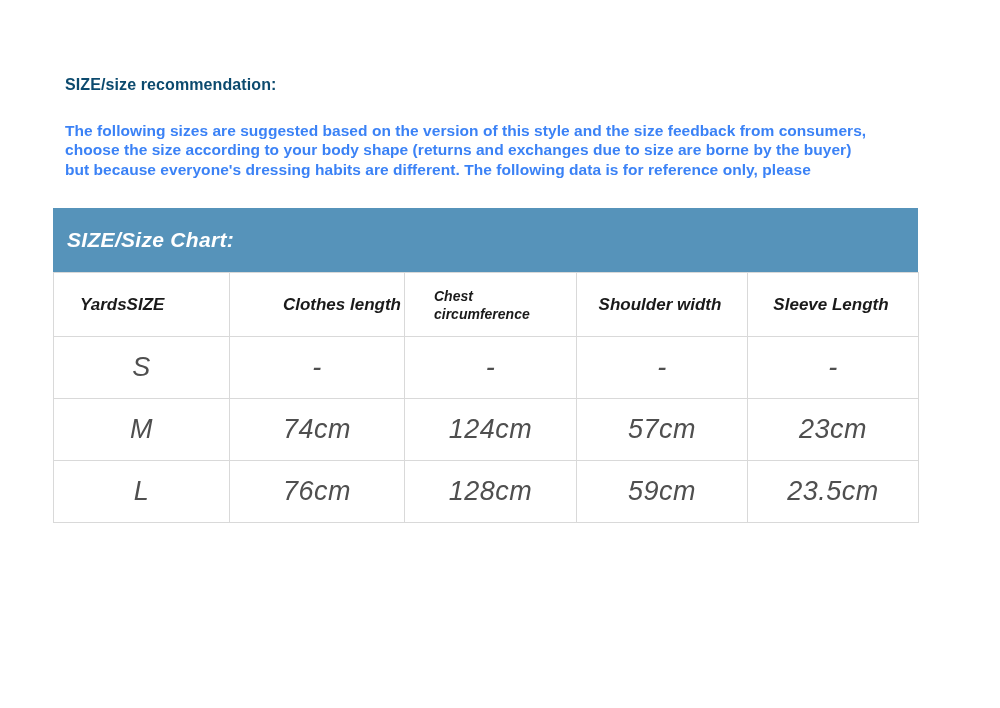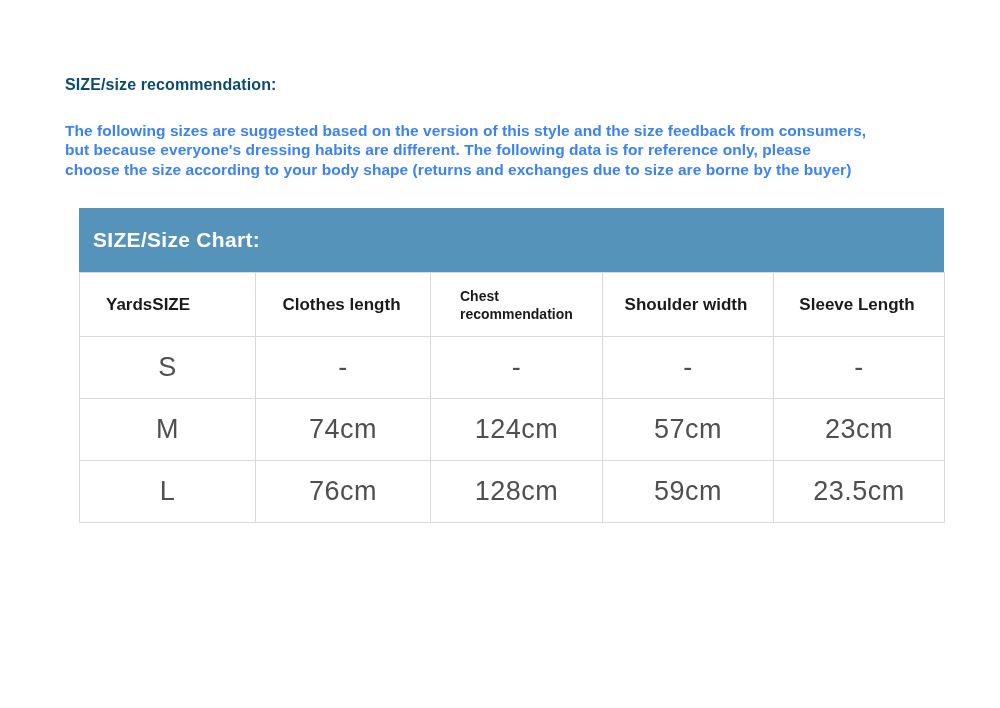--- a/index.html
+++ b/index.html
@@ -15,77 +15,77 @@
     font-size: 16px; font-weight: 700; color: #0c4a6e;
     letter-spacing: 0.1px;
   }
   .intro {
     position: absolute; left: 65px; top: 121px;
     color: #3b82f6; font-weight: 700; font-size: 15.5px;
     line-height: 19.3px; white-space: nowrap;
     letter-spacing: 0.05px;
   }
   .size-chart {
-    position: absolute; left: 79px; top: 208px; width: 865px;
+    position: absolute; left: 53px; top: 208px; width: 865px; font-style: italic;
   }
   .title-bar {
     height: 64px; background: #5693ba;
     display: flex; align-items: center; padding-left: 14px;
   }
   .title-bar .title-text {
     color: #ffffff; font-weight: 700; font-size: 21px; letter-spacing: 0.3px;
   }
   table { border-collapse: collapse; width: 865px; table-layout: fixed; }
   th, td { border: 1px solid #d9d9d9; background: #ffffff; }
   thead tr { height: 64px; }
   th {
     font-size: 17px; color: #1a1a1a; font-weight: 700;
     text-align: center; vertical-align: middle;
   }
   th.th-yards  { text-align: left; padding-left: 26px; margin-top: 19px; }
-  th.th-clothes{ padding-right: 3px; }
+  th.th-clothes{ text-align: right; padding-right: 3px; }
   th.th-chest  { text-align: left; padding-left: 29px; font-size: 14px; }
   th.th-chest .chest-wrap { width: 105px; line-height: 18px; text-align: left; }
   th.th-shoulder, th.th-sleeve { padding-right: 4px; }
   tbody tr { height: 62px; }
   td {
     text-align: center; vertical-align: middle;
     font-size: 27px; font-weight: 400; color: #4f4f4f;
     letter-spacing: 0.5px;
   }
 </style>
 </head>
 <body>
 
 <div class="page-heading">SIZE/size recommendation:</div>
 
 <div class="intro">
   <div>The following sizes are suggested based on the version of this style and the size feedback from consumers,</div>
+  <div>choose the size according to your body shape (returns and exchanges due to size are borne by the buyer)</div>
   <div>but because everyone's dressing habits are different. The following data is for reference only, please</div>
-  <div>choose the size according to your body shape (returns and exchanges due to size are borne by the buyer)</div>
 </div>
 
 <div class="size-chart">
   <div class="title-bar">
     <span class="title-text">SIZE/Size Chart:</span>
   </div>
   <table>
     <colgroup>
       <col style="width:176px">
         <col style="width:175px">
         <col style="width:172px">
         <col style="width:171px">
         <col style="width:171px">
     </colgroup>
     <thead>
       <tr>
         <th class="th-yards">YardsSIZE</th>
         <th class="th-clothes">Clothes length</th>
         <th class="th-chest">
-          <div class="chest-wrap">Chest recommendation</div>
+          <div class="chest-wrap">Chest circumference</div>
         </th>
         <th class="th-shoulder">Shoulder width</th>
         <th class="th-sleeve">Sleeve Length</th>
       </tr>
     </thead>
     <tbody>
       <tr>
         <td>S</td>
         <td>-</td>
         <td>-</td>

